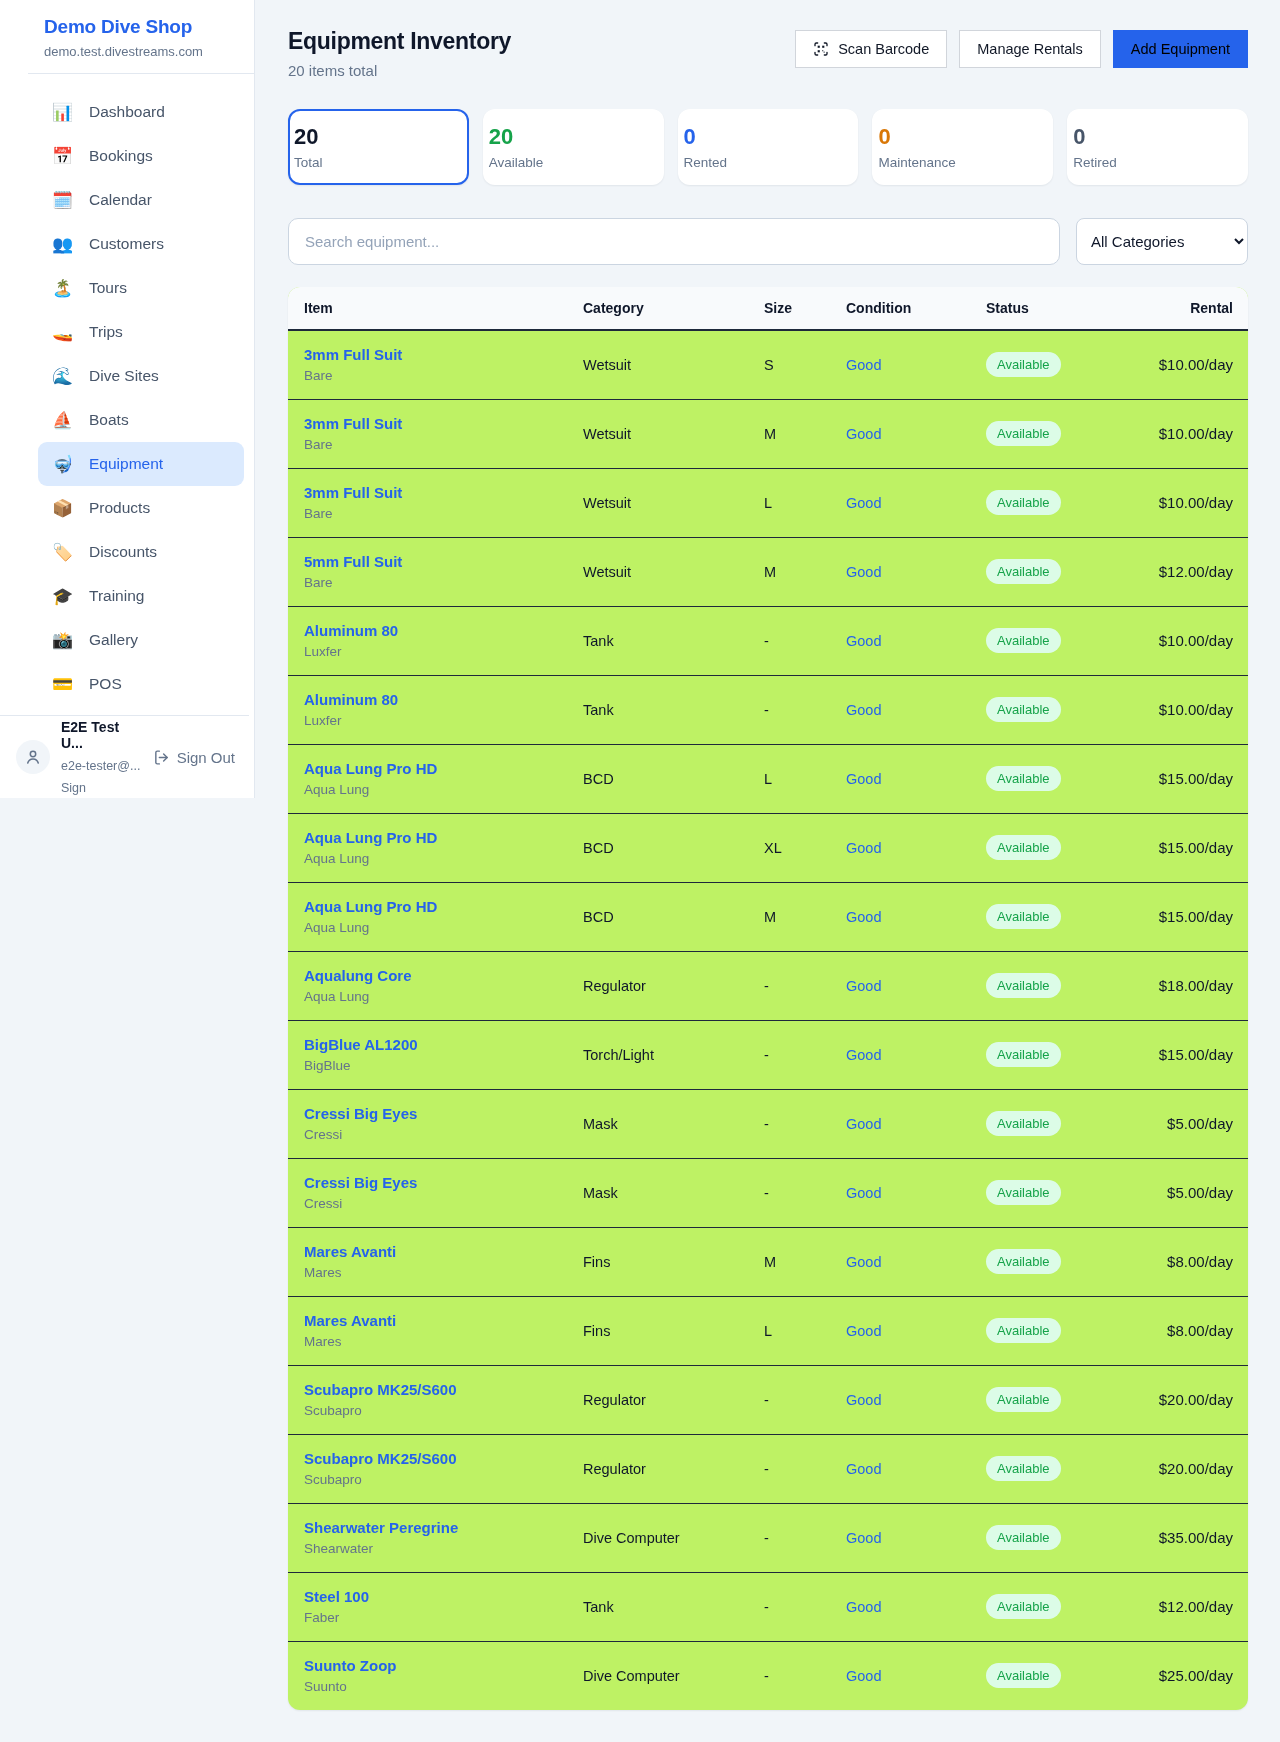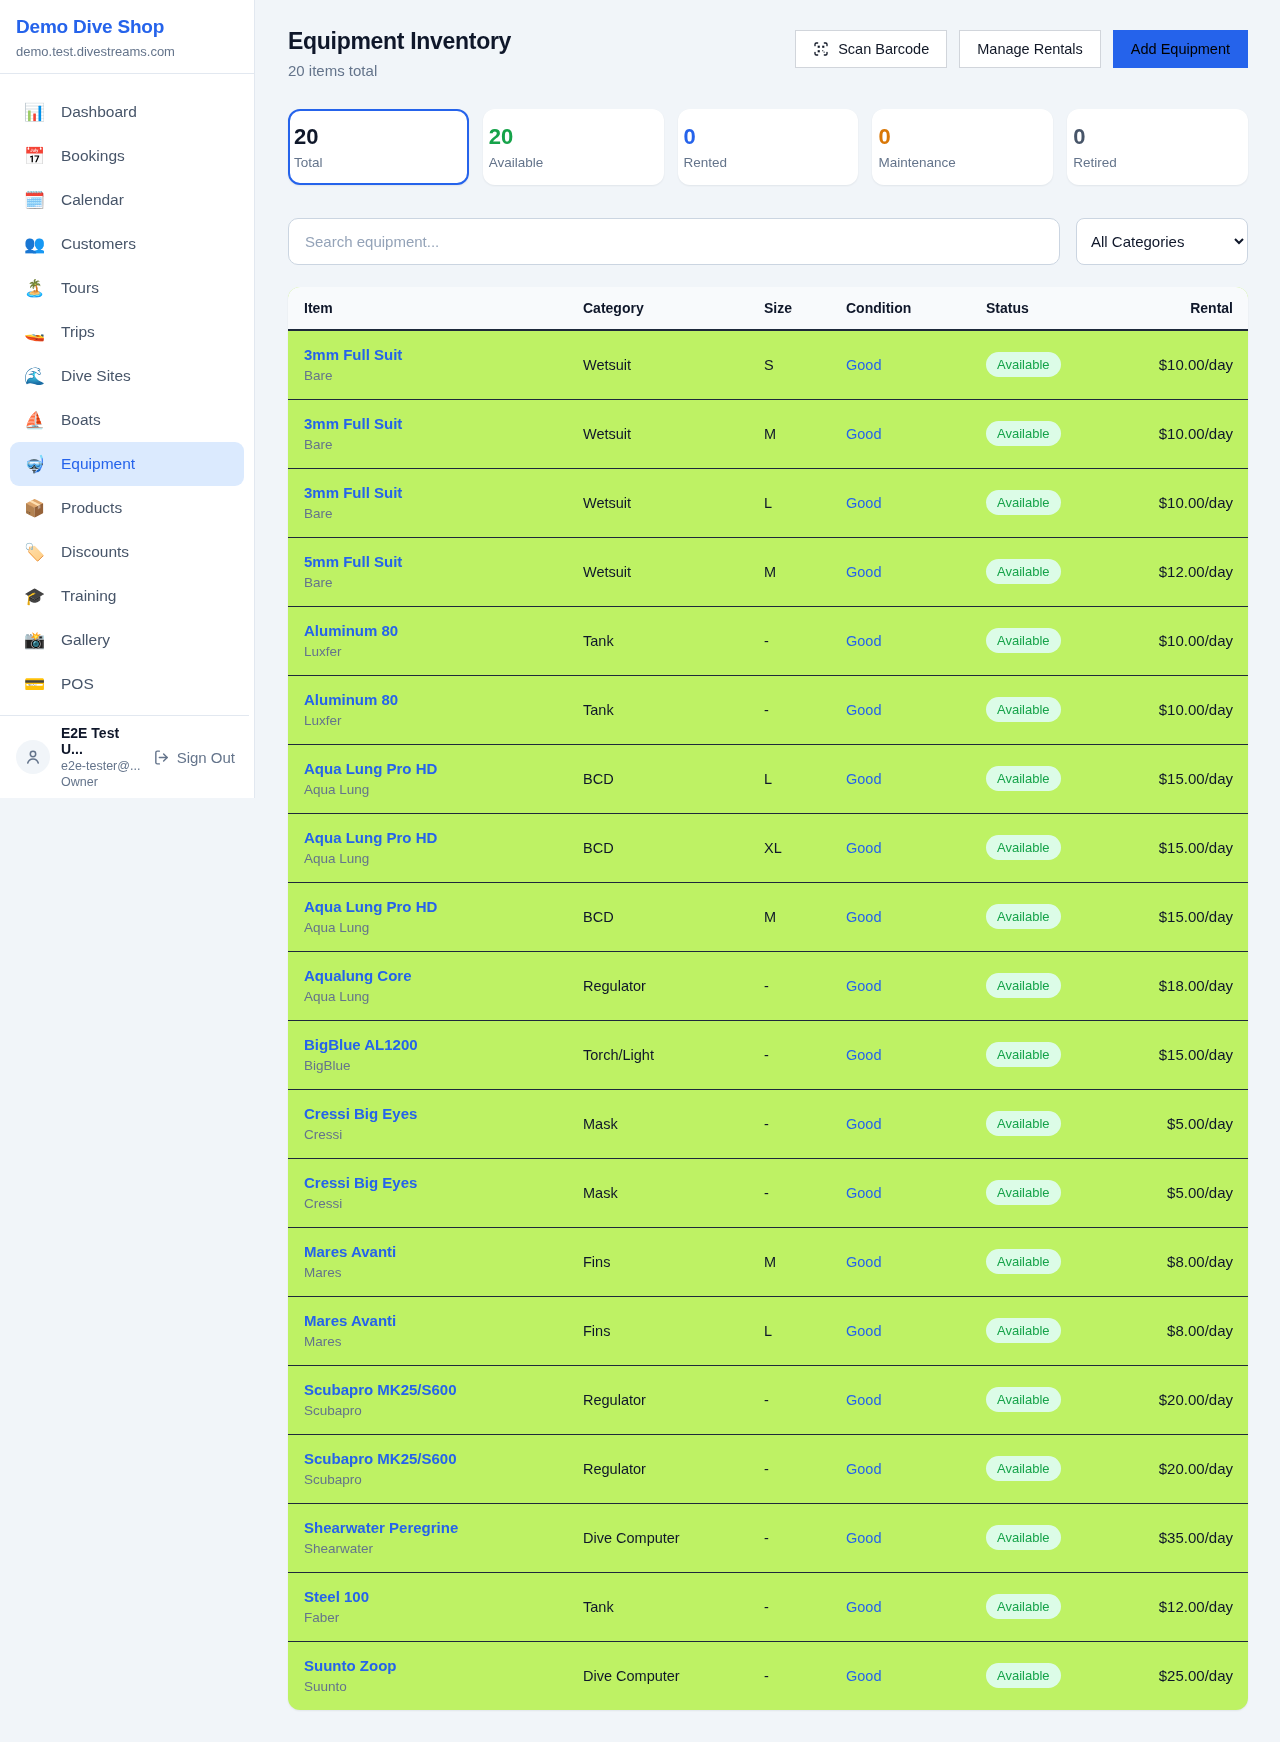--- a/index.html
+++ b/index.html
@@ -10,20 +10,21 @@
     color: #0f172a;
     position: relative;
     min-height: 1742px;
   }
   
   .sidebar {
     position: absolute; left: 0; top: 0;
     width: 255px; height: 798px;
     background: #ffffff;
     border-right: 1px solid #e2e8f0;
+    padding-left: 28px;
   }
   .brand-block { padding: 16px 16px 14px; border-bottom: 1px solid #e2e8f0; }
   .brand-title { color: #2563eb; font-size: 19px; font-weight: 700; letter-spacing: -.2px; }
   .brand-domain { color: #64748b; font-size: 13px; margin-top: 6px; }
   .nav { padding: 16px 10px 0 10px; }
   .nav-item {
     display: flex; align-items: center; gap: 15px;
     height: 44px; padding: 0 14px; border-radius: 9px;
     color: #475569; font-size: 15.5px; cursor: pointer;
   }
@@ -35,21 +36,21 @@
     display: flex; align-items: center; gap: 11px; padding: 0 14px 0 16px;
     background: #ffffff;
   }
   .avatar {
     width: 34px; height: 34px; border-radius: 50%;
     background: #f1f5f9; color: #64748b; flex: 0 0 34px;
     display: flex; align-items: center; justify-content: center;
   }
   .user-info { flex: 1; min-width: 0; }
   .user-name { font-size: 14px; font-weight: 700; color: #0f172a; }
-  .user-email, .user-role { font-size: 12.5px; color: #64748b; margin-top: 2px; }
+  .user-email, .user-role { font-size: 12.5px; color: #64748b; margin-top: 8px; }
   .sign-out {
     display: flex; align-items: center; gap: 7px;
     background: none; border: none; color: #64748b;
     font-size: 15px; font-family: inherit; cursor: pointer; white-space: nowrap;
   }
   
   .main { margin-left: 255px; padding: 28px 32px 32px 33px; }
   .page-header { display: flex; align-items: flex-start; justify-content: space-between; }
   .page-title { font-size: 23px; font-weight: 700; color: #0f172a; letter-spacing: -.3px; }
   .page-subtitle { font-size: 15px; color: #64748b; margin-top: 7px; }
@@ -183,21 +184,21 @@
       <span>
         <svg width="18" height="18" viewBox="0 0 24 24" fill="none" stroke="currentColor" stroke-width="2" stroke-linecap="round">
           <circle cx="12" cy="8" r="3.6"></circle>
             <path d="M5 20c1-4 4.2-5.5 7-5.5S18 16 19 20"></path>
         </svg>
       </span>
     </div>
     <div class="user-info">
       <div class="user-name">E2E Test U...</div>
       <div class="user-email">e2e-tester@...</div>
-      <div class="user-role">Owner</div>
+      <div class="user-role">Sign</div>
     </div>
     <button class="sign-out">
       <span>
         <svg width="17" height="17" viewBox="0 0 24 24" fill="none" stroke="currentColor" stroke-width="2" stroke-linecap="round" stroke-linejoin="round">
           <path d="M9 21H6a2 2 0 0 1-2-2V5a2 2 0 0 1 2-2h3"></path>
             <polyline points="15 17 20 12 15 7"></polyline>
             <line x1="20" y1="12" x2="9" y2="12"></line>
         </svg>
       </span>
       <span>Sign Out</span>

